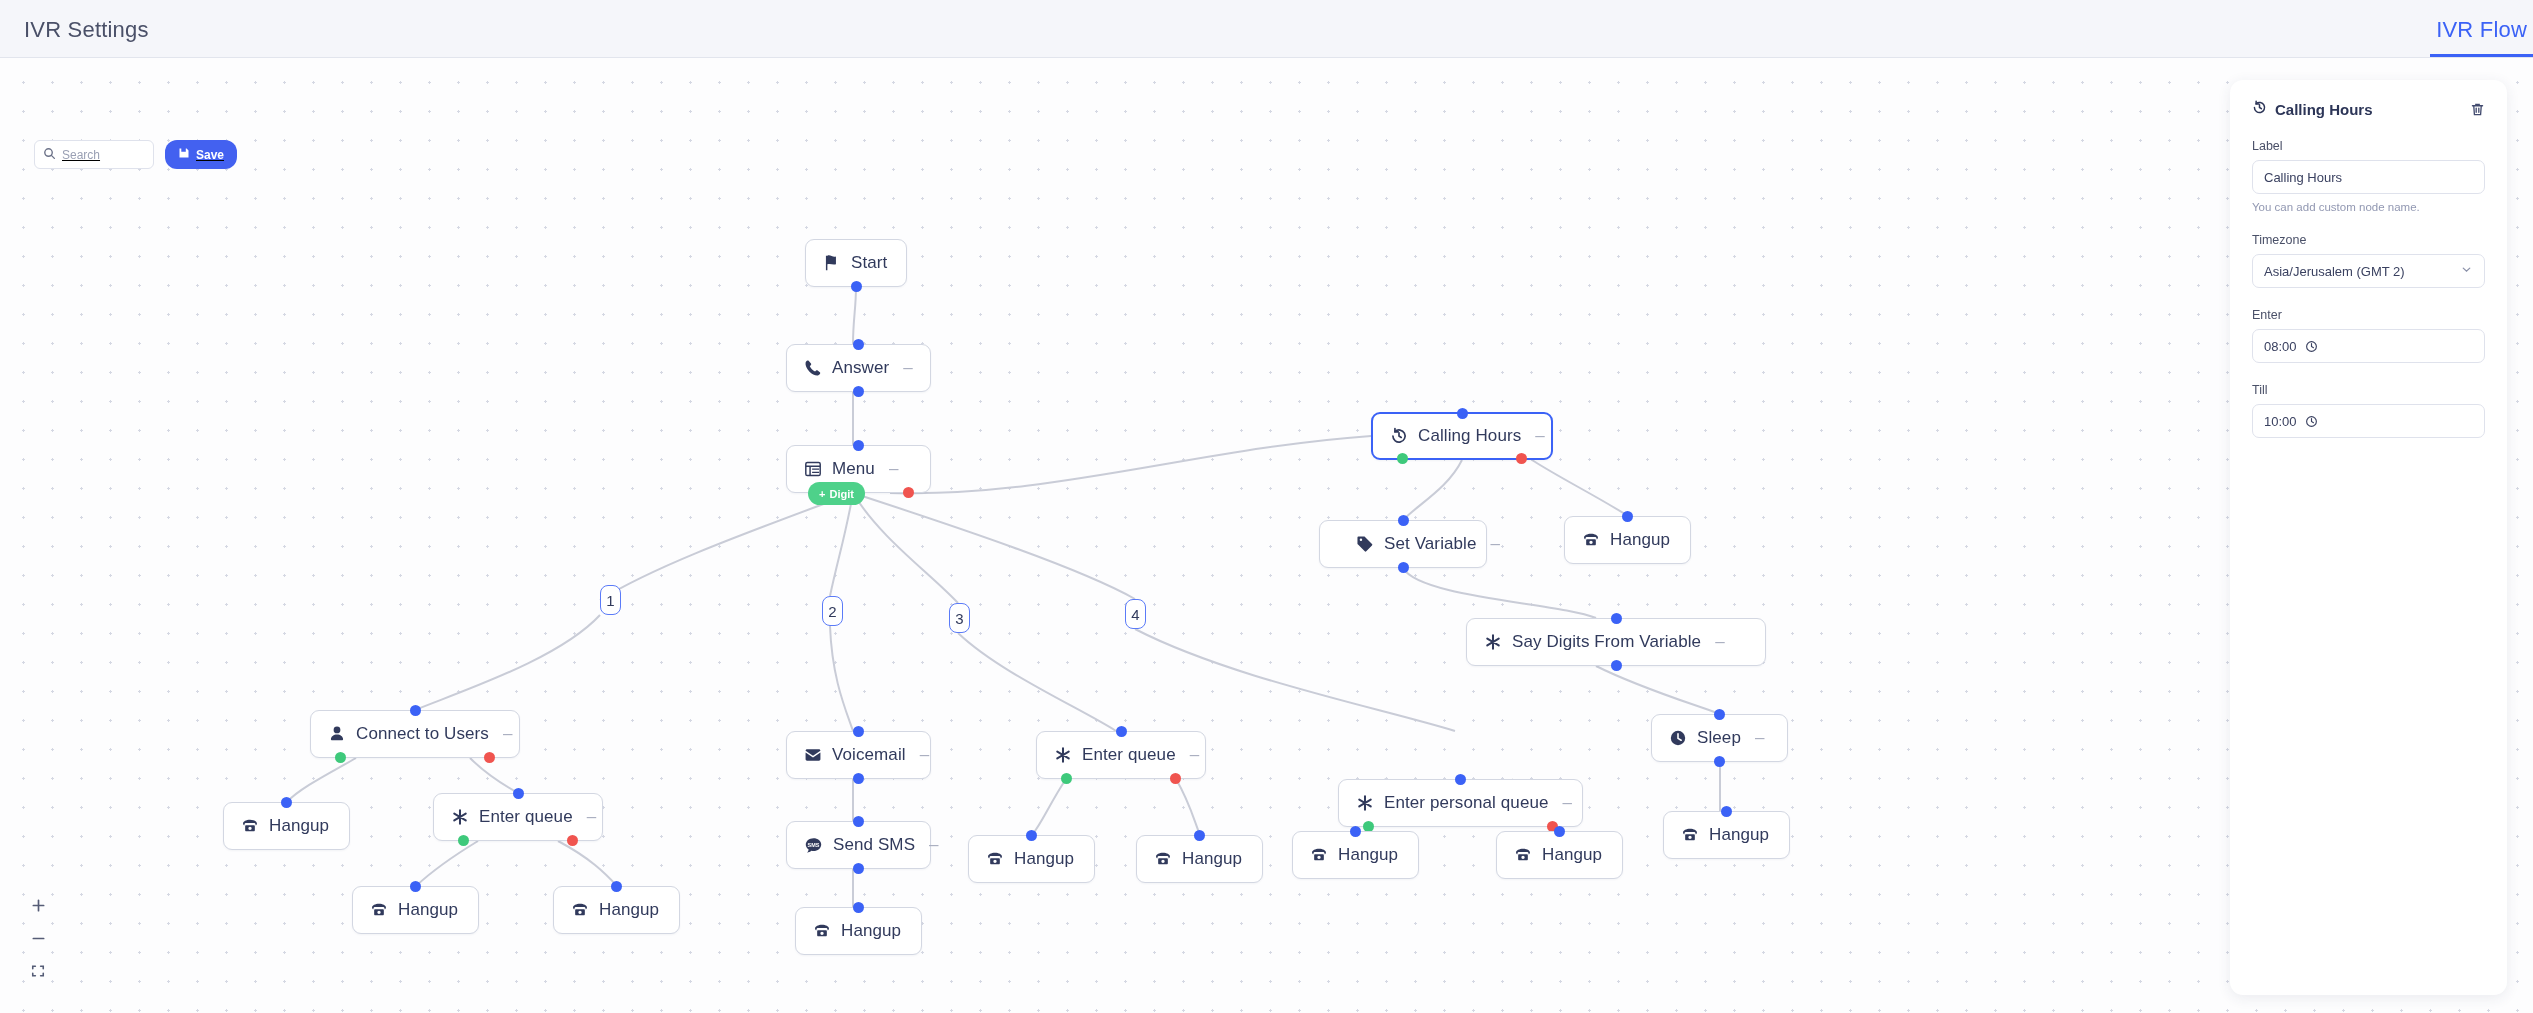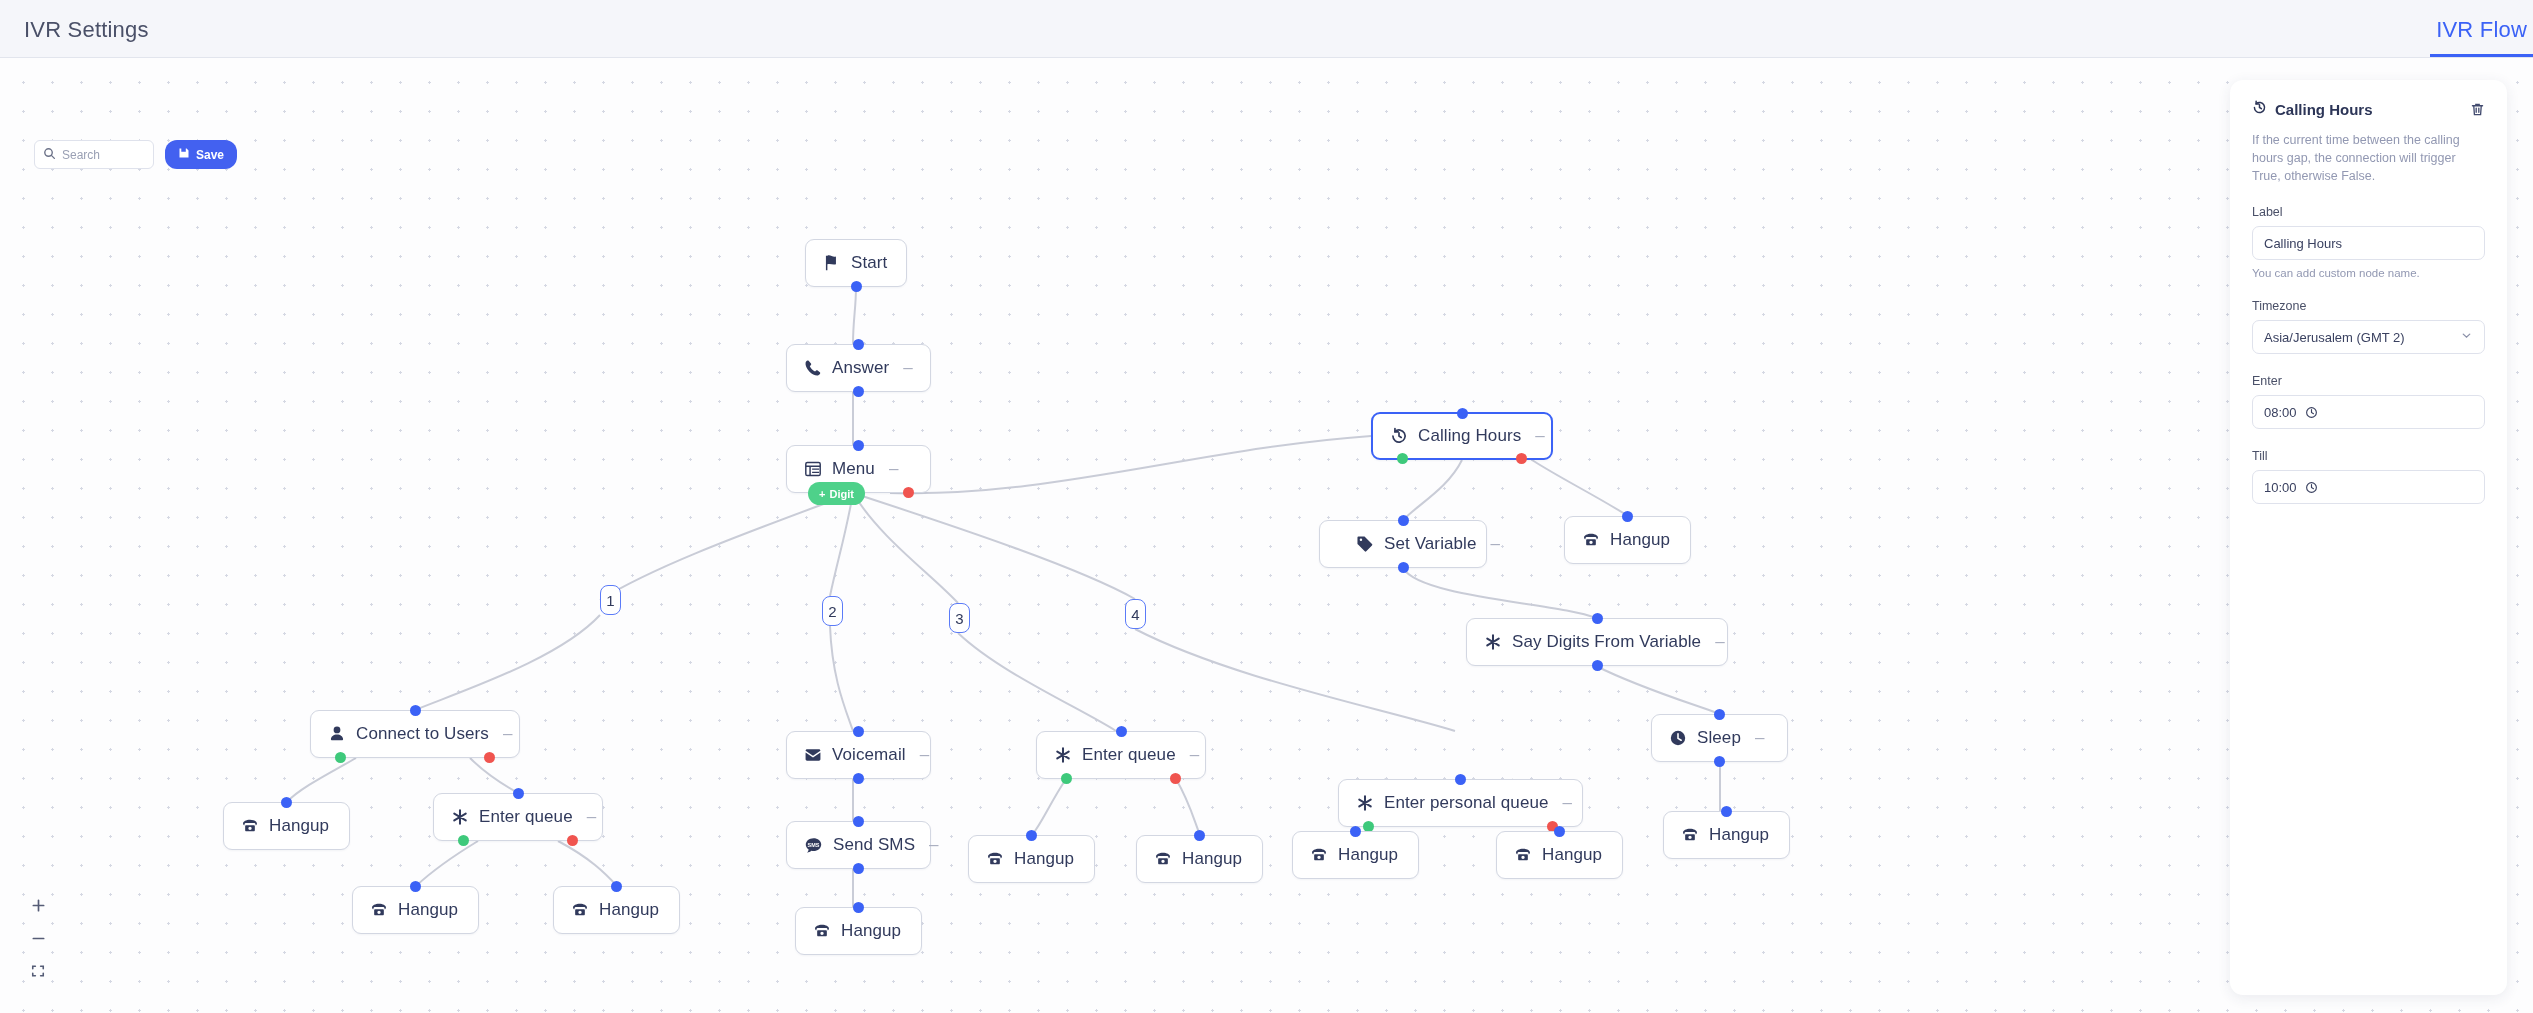--- a/index.html
+++ b/index.html
@@ -44,20 +44,21 @@
     background-image: radial-gradient(#d5d8e3 1.3px, transparent 1.4px);
     background-size: 29px 29px;
     background-position: 9px 10px;
   }
 
   
   .toolbar {
     position: absolute; left: 34px; top: 82px;
     display: flex; gap: 11px;
     z-index: 40;
+    text-decoration: underline;
   }
   .search-box {
     width: 120px; height: 29px;
     background: #fff;
     border: 1px solid #dfe2ec;
     border-radius: 6px;
     display: flex; align-items: center;
     padding: 0 8px; gap: 6px;
   }
   .search-box svg { flex: 0 0 auto; }
@@ -283,21 +284,21 @@
       </div>
       <div class="node" style="left: 1564px; top: 458px; width: 127px;">
         <span class="nicon">
           <svg width="18" height="18" viewBox="0 0 16 16" fill="#313a5c">
             <path d="M8 2.4c-3.4 0-6.2 1.5-6.2 3.4 0 .7.3 1.3 1 1.8l.5-1.6c.1-.4.4-.6.8-.6h7.8c.4 0 .7.2.8.6l.5 1.6c.7-.5 1-1.1 1-1.8 0-1.9-2.8-3.4-6.2-3.4zM4.6 7.3c-.5 0-.9.4-.9.9v3.5c0 .5.4.9.9.9h6.8c.5 0 .9-.4.9-.9V8.2c0-.5-.4-.9-.9-.9H4.6zM8 8.6a1.5 1.5 0 1 1 0 3 1.5 1.5 0 0 1 0-3z"></path>
           </svg>
         </span>
         <span class="nlabel">Hangup</span>
         <div class="h blue" style="left: calc(50% - 5.5px); top: -6px;"></div>
       </div>
-      <div class="node" style="left: 1466px; top: 560px; width: 262px;">
+      <div class="node" style="left: 1466px; top: 560px; width: 300px;">
         <span class="nicon">
           <svg width="18" height="18" viewBox="0 0 16 16" stroke="#313a5c" stroke-width="1.8" stroke-linecap="round">
             <path d="M8 2.1v11.8M2.9 4.9l10.2 6.2M13.1 4.9 2.9 11.1"></path>
           </svg>
         </span>
         <span class="nlabel">Say Digits From Variable</span>
         <span class="ndash">–</span>
         <div class="h blue" style="left: calc(50% - 5.5px); top: -6px;"></div>
         <div class="h blue" style="left: calc(50% - 5.5px); top: calc(100% - 5.5px);"></div>
       </div>
@@ -524,21 +525,20 @@
         </svg>
       </span>
       <span class="panel-title">Calling Hours</span>
       <span class="trash">
         <svg width="15" height="15" viewBox="0 0 16 16" fill="none" stroke="#414a6e" stroke-width="1.4" stroke-linecap="round">
           <path d="M2.6 4h10.8M6.2 4V2.6h3.6V4M4 4l.7 9.4h6.6L12 4"></path>
             <path d="M6.6 6.6v4.4M9.4 6.6v4.4"></path>
         </svg>
       </span>
     </div>
-    <div class="panel-desc">If the current time between the calling hours gap, the connection will trigger True, otherwise False.</div>
 
     <div class="field-label">Label</div>
     <div class="field-box">
       <input value="Calling Hours" style="">
     </div>
     <div class="field-hint">You can add custom node name.</div>
 
     <div class="field-label">Timezone</div>
     <div class="field-box">
       <span>Asia/Jerusalem (GMT 2)</span>

